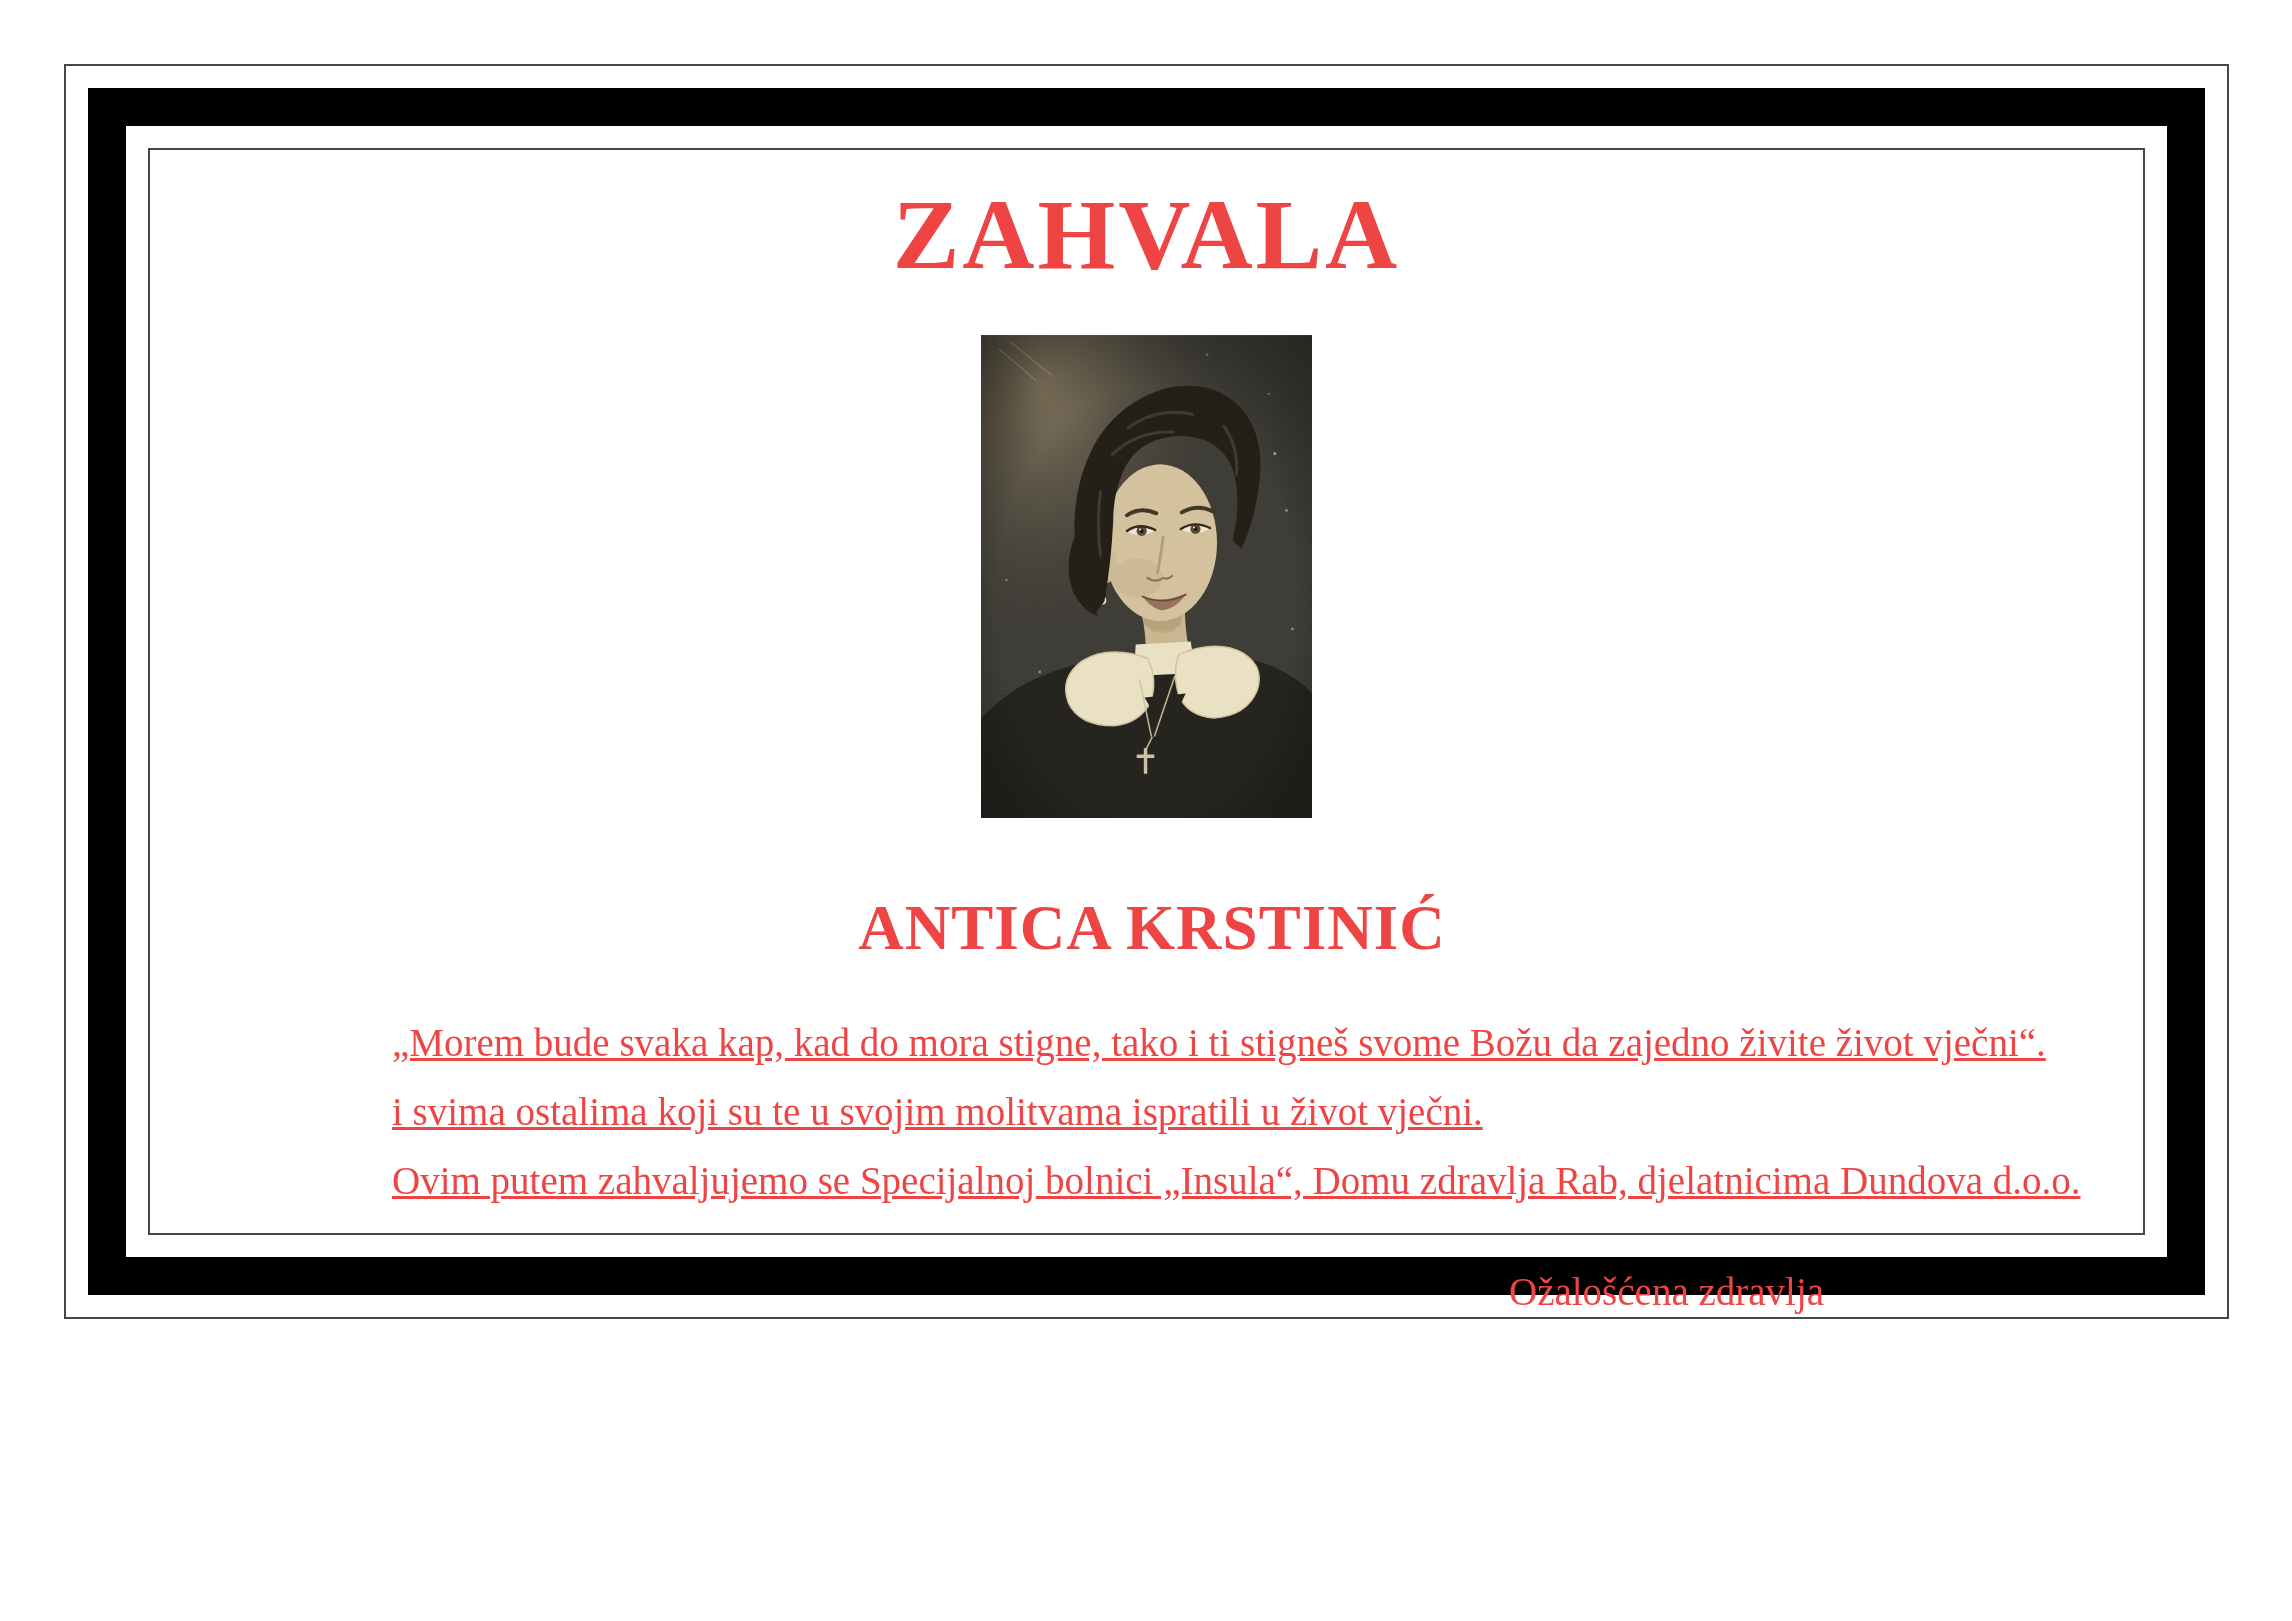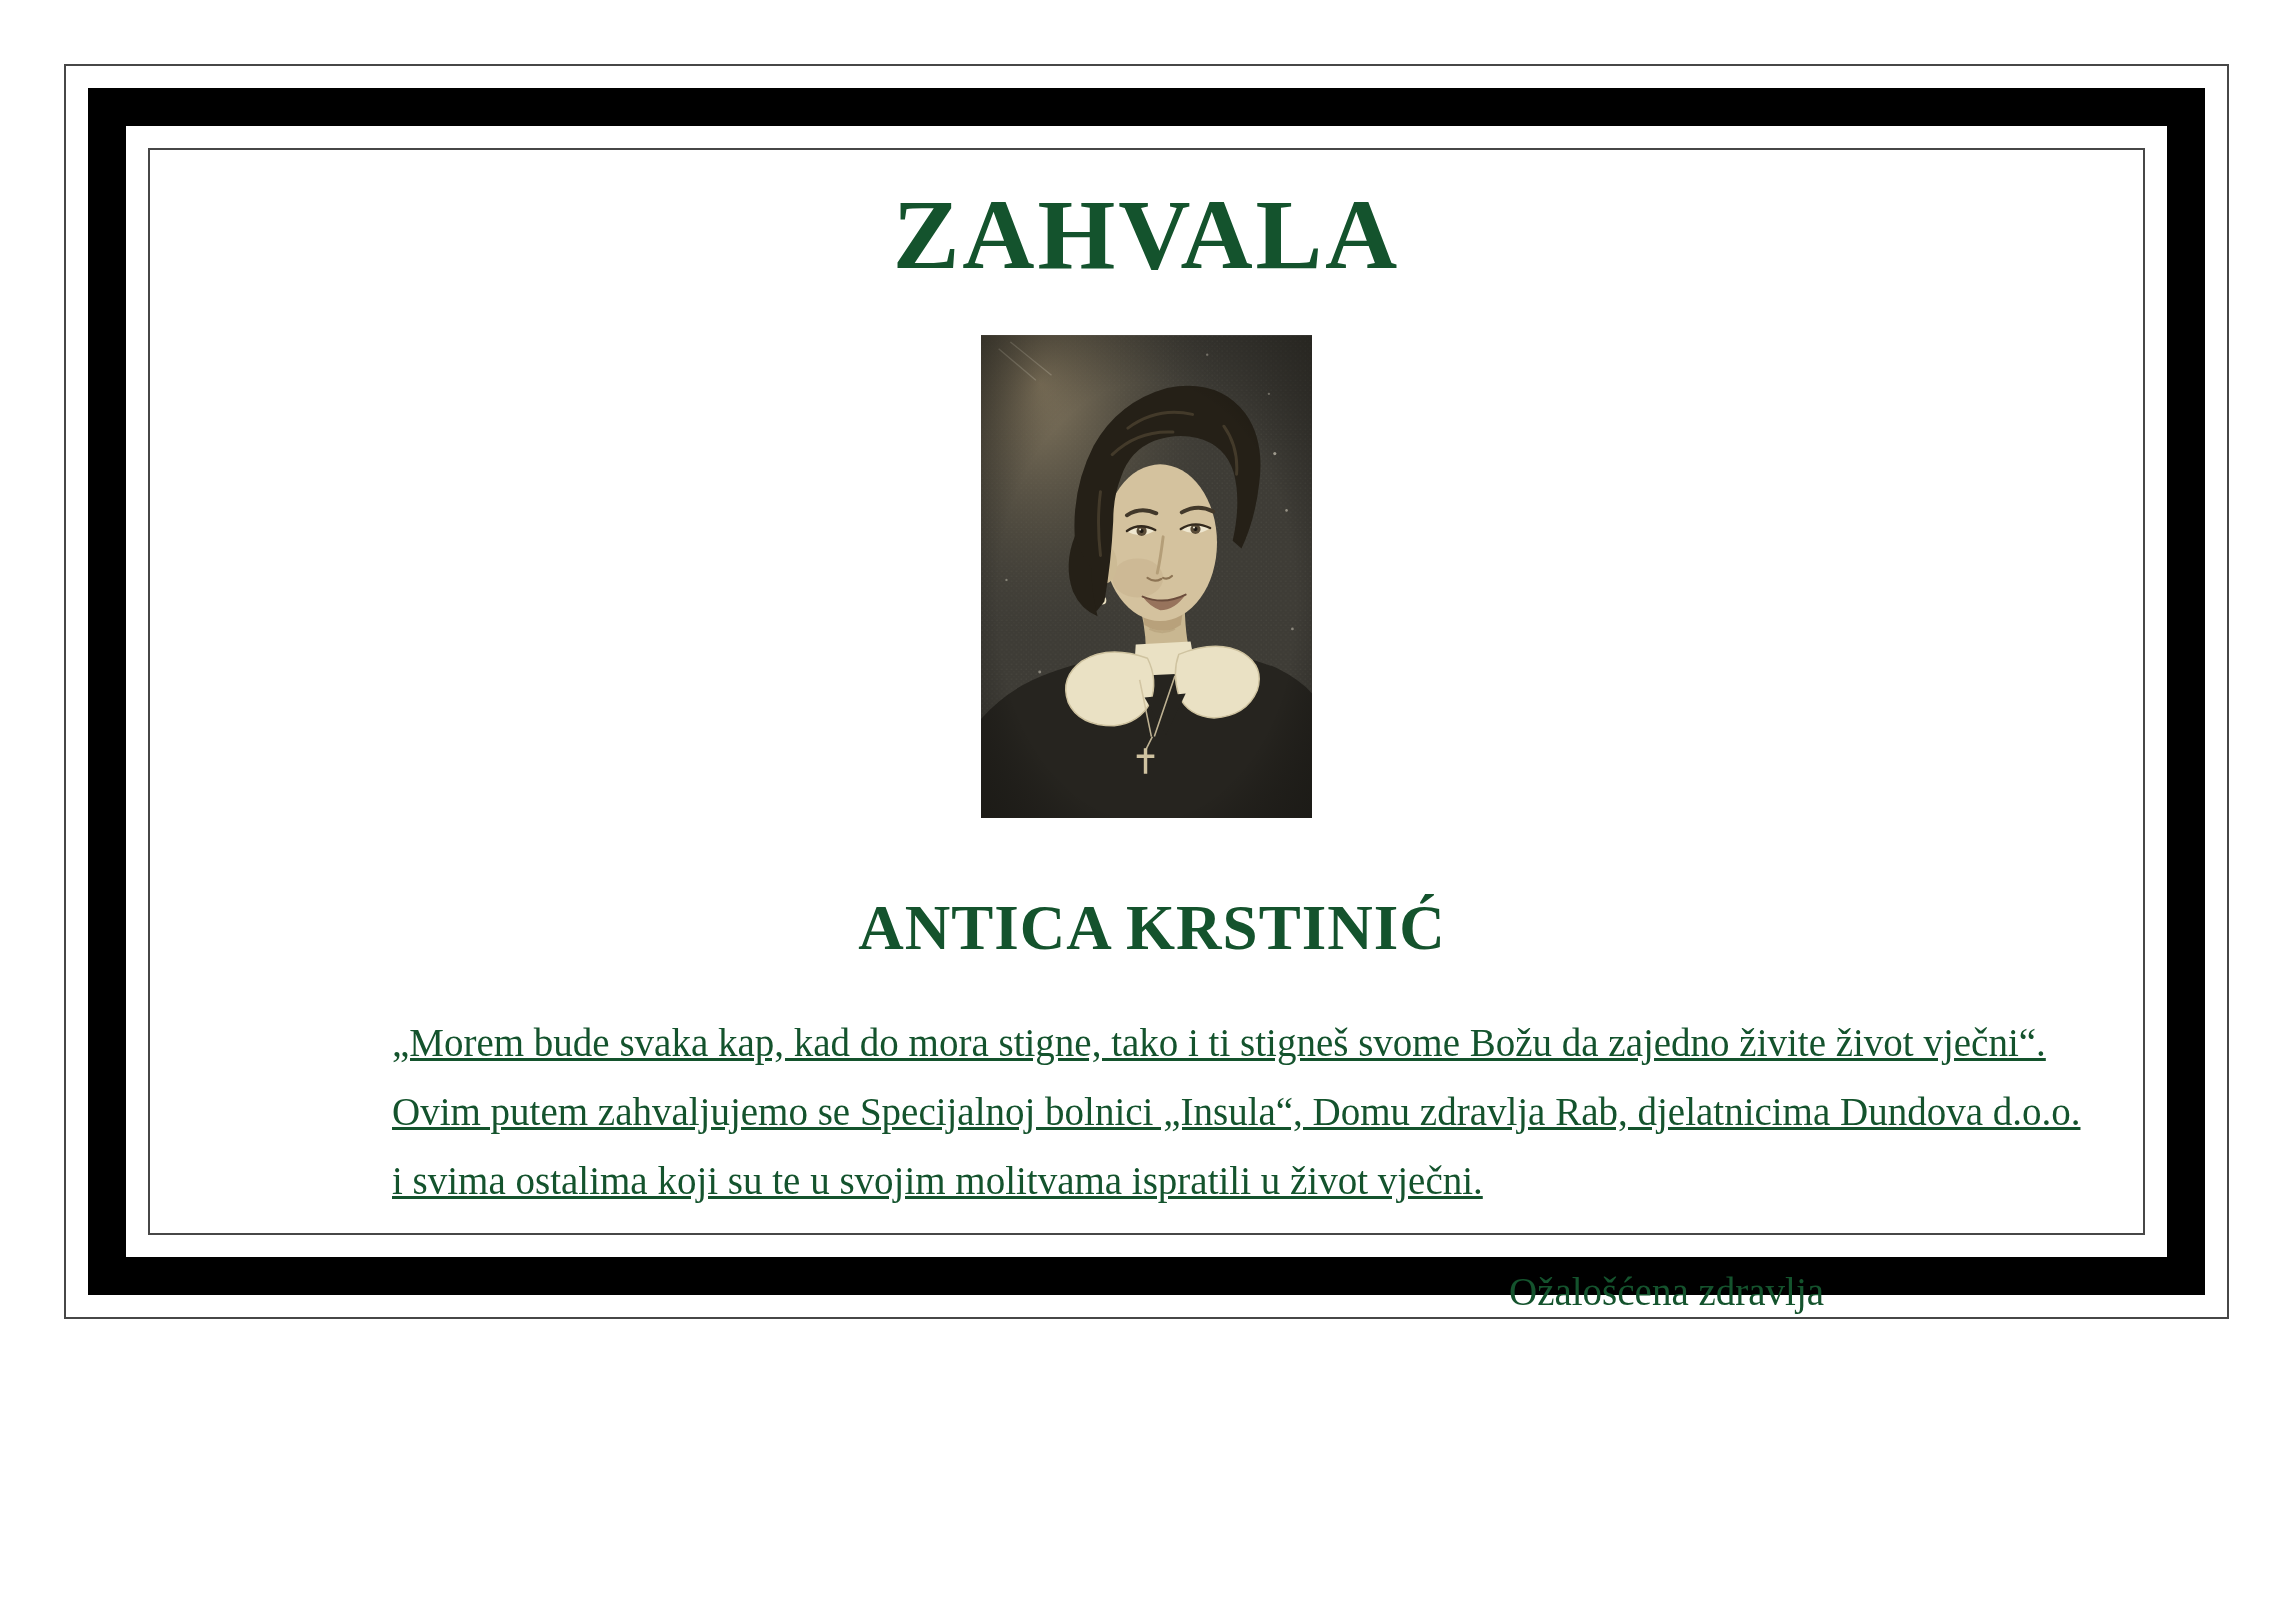--- a/index.html
+++ b/index.html
@@ -1,21 +1,21 @@
 <!DOCTYPE html>
 <html><head>
 <meta charset="utf-8">
 <style>
   html,body{margin:0;padding:0;background:#ffffff;}
   .page{
     position:relative;
     width:2293px;height:1383px;
     background:#ffffff;
     font-family:"Liberation Serif","DejaVu Serif",serif;
-    color:#14532d;
+    color:#ef4444;
     overflow:hidden;
     border-radius:12px;
   }
   .hairline-outer{position:absolute;inset:64px;border:2px solid #474747;}
   .band{position:absolute;inset:88px;border:38px solid #000000;}
   .hairline-inner{position:absolute;inset:148px;border:2px solid #474747;}
   .content{position:absolute;left:151px;top:151px;right:151px;bottom:151px;}
   .title{
     margin:29px 0 0 0;
     text-align:center;
@@ -149,21 +149,21 @@
         <circle cx="231" cy="20" r="1.2" fill="#d8d2c2" opacity="0.5"></circle>
 
         <rect x="0" y="0" width="338" height="493" fill="url(#vign)"></rect>
       </svg>
     </div>
 
     <h2 class="name">ANTICA KRSTINIĆ</h2>
 
     <div class="bodytext">
       <div class="body-line">„Morem bude svaka kap, kad do mora stigne, tako i ti stigneš svome Božu da zajedno živite život vječni“.</div>
+      <div class="body-line">i svima ostalima koji su te u svojim molitvama ispratili u život vječni.</div>
       <div class="body-line">Ovim putem zahvaljujemo se Specijalnoj bolnici „Insula“, Domu zdravlja Rab, djelatnicima Dundova d.o.o.</div>
-      <div class="body-line">i svima ostalima koji su te u svojim molitvama ispratili u život vječni.</div>
     </div>
 
     <div class="signoff">Ožalošćena zdravlja</div>
 
   </div>
 </div>
 
 
 </body></html>

